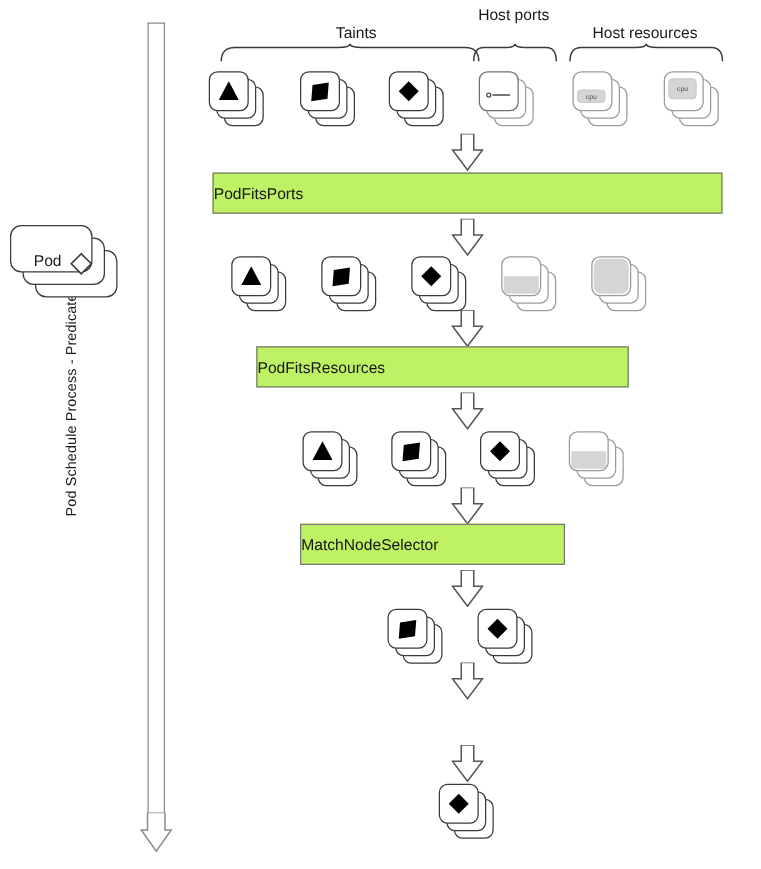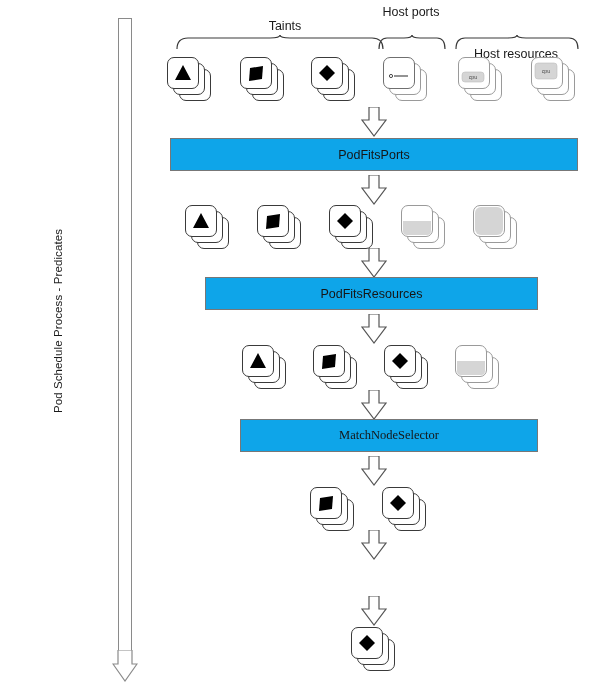--- a/index.html
+++ b/index.html
@@ -24,22 +24,22 @@
   
   .vlabel{
     position:absolute;left:-52px;top:315px;width:220px;
     transform:rotate(-90deg);transform-origin:center center;
     text-align:center;font-size:11.5px;letter-spacing:.1px;white-space:nowrap;
   }
 
   
   .pbox{
     position:absolute;box-sizing:border-box;
-    border:1px solid #777;background:#0ea5e9;
-    display:flex;align-items:center;justify-content:center;
+    border:1px solid #777;background:#bef264;
+    display:flex;align-items:center;justify-content:flex-start;
     font-size:12.5px;color:#161616;
   }
 
   
   .glabel{position:absolute;font-size:12.5px;text-align:center;white-space:nowrap;}
   .brace{position:absolute;}
 
   
   .darrow{position:absolute;width:26px;height:30px;}
 
@@ -81,24 +81,33 @@
 
   <div class="proc-arrow">
     <div class="shaft"></div>
     <svg class="head" viewBox="0 0 26 32">
       <polygon points="6,0 20,0 20,14 25,14 13,31 1,14 6,14" fill="#ffffff" stroke="#8a8a8a" stroke-width="1.2"></polygon>
     </svg>
   </div>
 
   <div class="vlabel">Pod Schedule Process - Predicates</div>
 
+  <div class="podicon" style="left:8px;top:180px;">
+    <div class="pcard p3"></div>
+    <div class="pcard p2"></div>
+    <div class="pcard p1"></div>
+    <div class="ptext">Pod</div>
+    <svg class="pdia" width="22" height="22" viewBox="0 0 22 22">
+      <polygon points="11,3 19,11 11,19 3,11" fill="#ffffff" stroke="#3a3a3a" stroke-width="1.3"></polygon>
+    </svg>
+  </div>
 
   <div class="glabel" style="left:185px;top:19px;width:200px;">Taints</div>
   <div class="glabel" style="left:373px;top:5px;width:76px;">Host ports</div>
-  <div class="glabel" style="left:452px;top:19px;width:128px;margin-top:28px;">Host resources</div>
+  <div class="glabel" style="left:452px;top:19px;width:128px;">Host resources</div>
 
   <svg class="brace" style="left:176px;top:34px;" width="208" height="16" viewBox="0 0 208 16">
     <path d="M1,15 Q1,4 12,4 L94,4 Q104,4 104,1 Q104,4 114,4 L196,4 Q207,4 207,15" fill="none" stroke="#3a3a3a" stroke-width="1.2"></path>
   </svg>
   <svg class="brace" style="left:378px;top:34px;" width="68" height="16" viewBox="0 0 68 16">
     <path d="M1,15 Q1,4 9,4 L26,4 Q34,4 34,1 Q34,4 42,4 L59,4 Q67,4 67,15" fill="none" stroke="#3a3a3a" stroke-width="1.2"></path>
   </svg>
   <svg class="brace" style="left:455px;top:34px;" width="124" height="16" viewBox="0 0 124 16">
     <path d="M1,15 Q1,4 10,4 L53,4 Q62,4 62,1 Q62,4 71,4 L114,4 Q123,4 123,15" fill="none" stroke="#3a3a3a" stroke-width="1.2"></path>
   </svg>
@@ -205,21 +214,21 @@
     <div class="card c1"></div>
     <svg class="glyph" viewBox="0 0 32 32">
       <rect x="2" y="2" width="28" height="28" rx="6" fill="#d5d5d5"></rect>
     </svg>
   </div>
 
   <svg class="darrow" style="left:361px;top:248px;" viewBox="0 0 26 30">
     <polygon points="8,0 18,0 18,13 25,13 13,29 1,13 8,13" fill="#ffffff" stroke="#555" stroke-width="1.2"></polygon>
   </svg>
 
-  <div class="pbox" style="left:205px;top:277px;width:333px;height:33px;">
+  <div class="pbox" style="left:205px;top:277px;width:298px;height:33px;">
     <span>PodFitsResources</span>
   </div>
 
   <svg class="darrow" style="left:361px;top:314px;" viewBox="0 0 26 30">
     <polygon points="8,0 18,0 18,13 25,13 13,29 1,13 8,13" fill="#ffffff" stroke="#555" stroke-width="1.2"></polygon>
   </svg>
 
   <div class="stack" style="left:242px;top:345px;">
     <div class="card c3"></div>
     <div class="card c2"></div>
@@ -250,21 +259,21 @@
     <div class="card c1"></div>
     <svg class="glyph" viewBox="0 0 32 32">
       <path d="M2,16 L30,16 L30,26 Q30,30 26,30 L6,30 Q2,30 2,26 Z" fill="#d5d5d5"></path>
     </svg>
   </div>
 
   <svg class="darrow" style="left:361px;top:390px;" viewBox="0 0 26 30">
     <polygon points="8,0 18,0 18,13 25,13 13,29 1,13 8,13" fill="#ffffff" stroke="#555" stroke-width="1.2"></polygon>
   </svg>
 
-  <div class="pbox" style="left:240px;top:419px;width:298px;height:33px;font-family:Liberation Serif, serif;">
+  <div class="pbox" style="left:240px;top:419px;width:212px;height:33px;">
     <span>MatchNodeSelector</span>
   </div>
 
   <svg class="darrow" style="left:361px;top:456px;" viewBox="0 0 26 30">
     <polygon points="8,0 18,0 18,13 25,13 13,29 1,13 8,13" fill="#ffffff" stroke="#555" stroke-width="1.2"></polygon>
   </svg>
 
   <div class="stack" style="left:310px;top:487px;">
     <div class="card c3"></div>
     <div class="card c2"></div>

